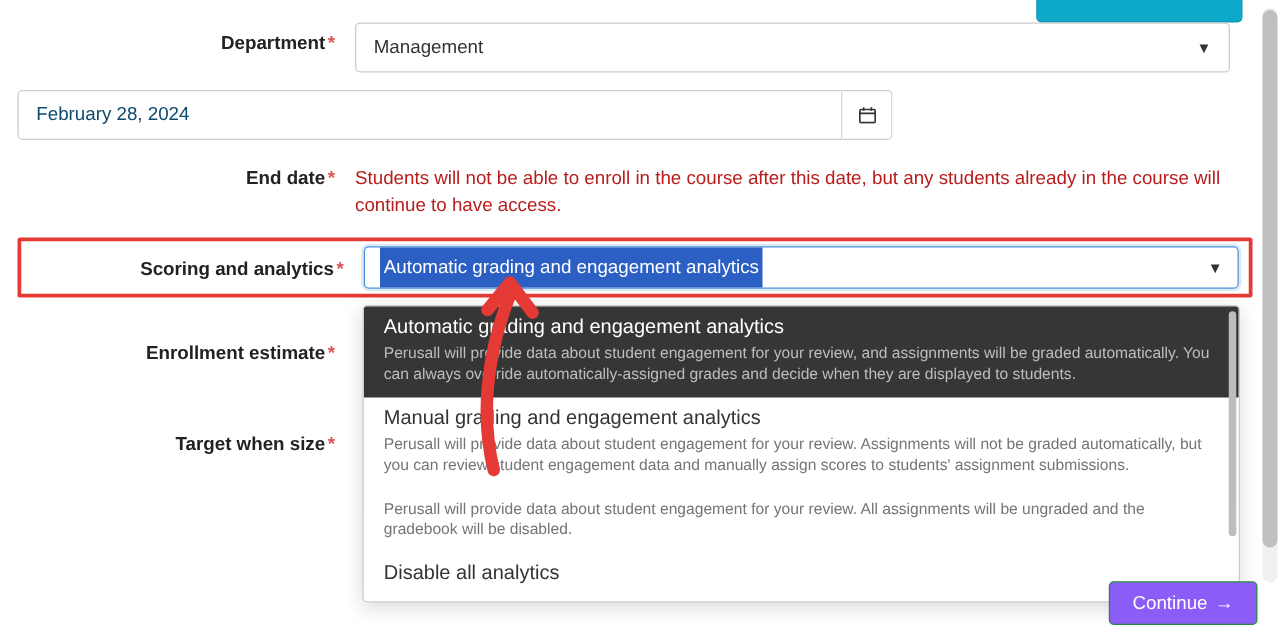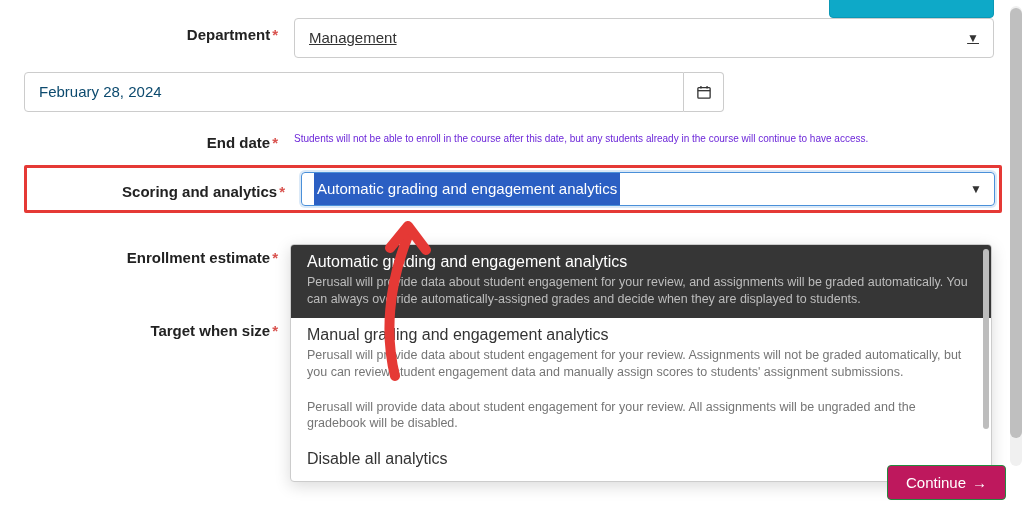--- a/index.html
+++ b/index.html
@@ -10,21 +10,21 @@
     background: #fff;
     width: 1024px;
     height: 510px;
     overflow: hidden;
     position: relative;
   }
   .page {
     position: relative;
     width: 1024px;
     height: 510px;
-    padding: 18px 22px 0 24px;
+    padding: 18px 22px 0 14px;
   }
   .row {
     display: flex;
     align-items: flex-start;
     margin-bottom: 14px;
   }
   .label-col {
     width: 270px;
     text-align: right;
     padding-right: 16px;
@@ -46,21 +46,20 @@
   }
   .select-box {
     border: 1px solid #ccc;
     border-radius: 4px;
     background: #fff;
     height: 40px;
     line-height: 38px;
     padding: 0 14px;
     cursor: pointer;
     position: relative;
-    text-decoration: underline;
   }
   .select-text {
     flex: 1;
     color: #333;
   }
   .caret {
     font-size: 12px;
     color: #333;
     margin-left: 8px;
     align-self: center;
@@ -87,22 +86,22 @@
     border-radius: 0 4px 4px 0;
     background: #fff;
     display: flex;
     align-items: center;
     justify-content: center;
     color: #333;
     cursor: pointer;
   }
 
   .help-text {
-    color: #6d28d9;
-    font-size: 10px;
+    color: #b91c1c;
+    font-size: 15px;
     margin-top: 6px;
     line-height: 1.45;
   }
 
   
   .highlight-row {
     border: 3px solid #e53935;
     border-radius: 2px;
     display: flex;
     align-items: center;
@@ -212,21 +211,21 @@
     height: 430px;
     background: #bfbfbf;
     border-radius: 6px;
   }
 
   
   .continue-btn {
     position: absolute;
     right: 18px;
     bottom: 10px;
-    background: #be185d;
+    background: #8b5cf6;
     color: #fff;
     padding: 8px 18px;
     border-radius: 4px;
     font-size: 15px;
     border: 1px solid #248a3f;
     cursor: pointer;
     z-index: 40;
     display: flex;
     align-items: center;
     gap: 6px;

